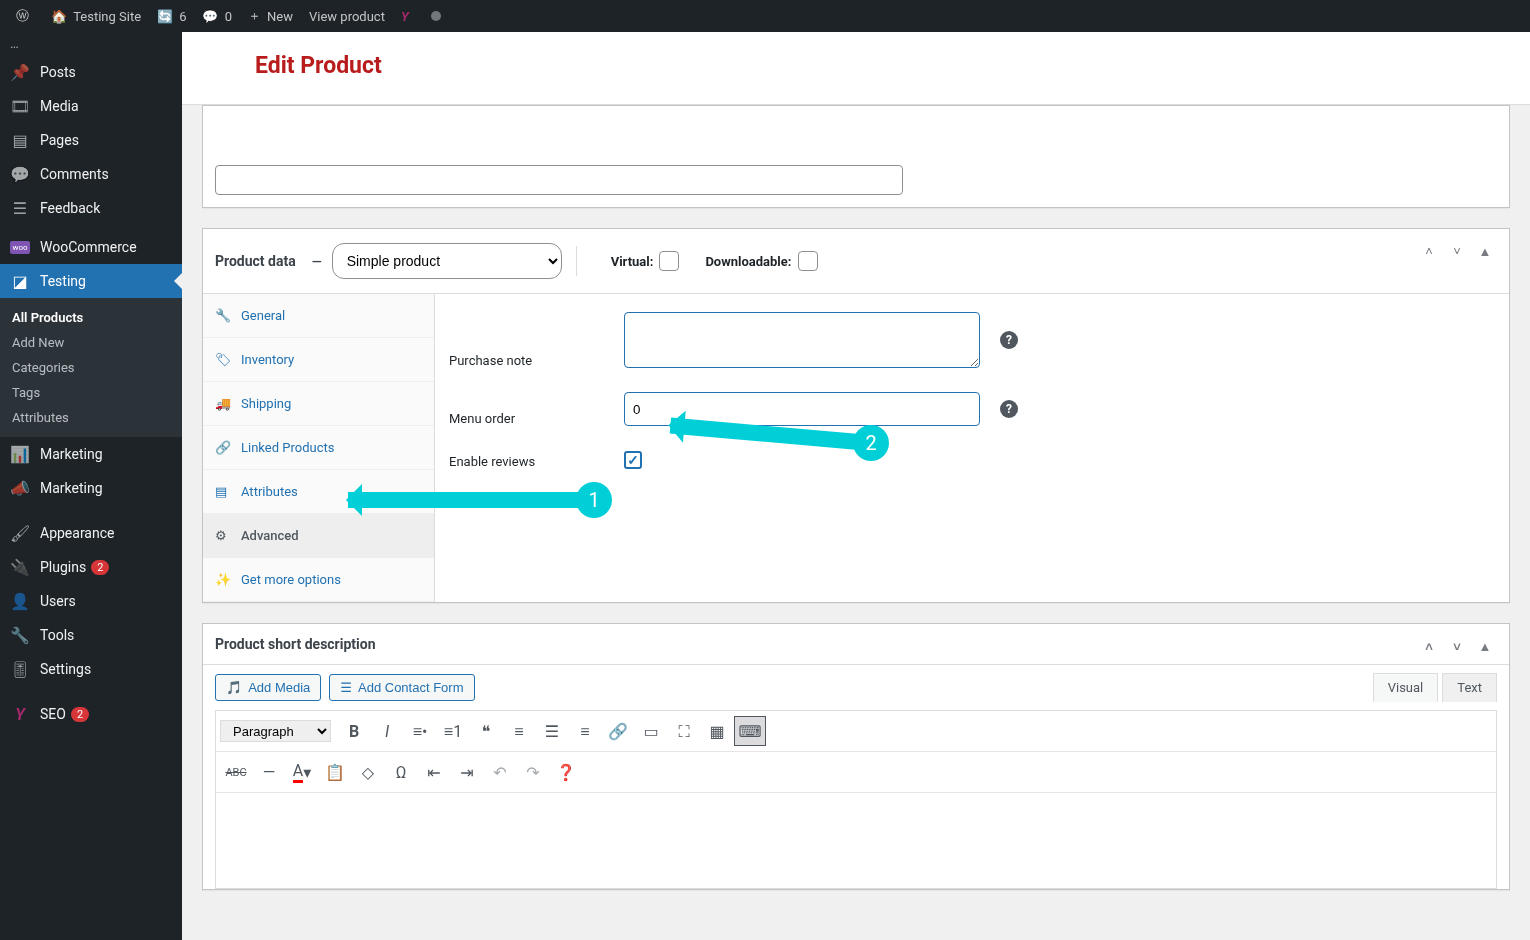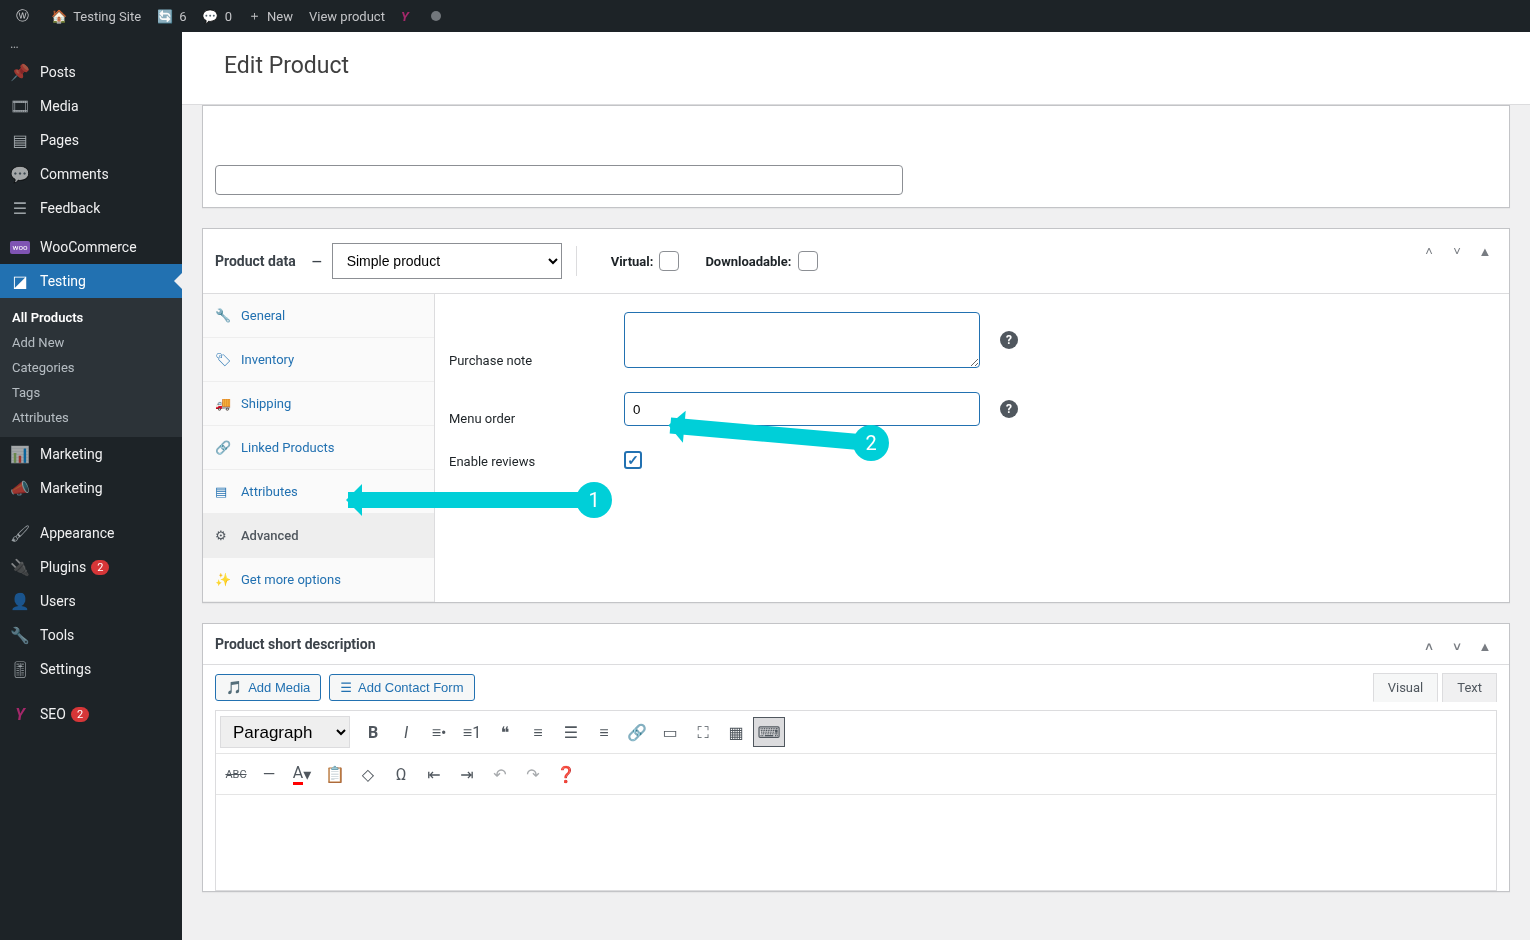--- a/index.html
+++ b/index.html
@@ -15,29 +15,29 @@
 .menu-item.gap-above { margin-top: 6px; }
 .menu-sep { height: 5px; }
 .menu-item.current { background: #2271b1; color: #fff; position:relative; }
 .menu-item.current::after { content:''; position:absolute; right:0; top:50%; margin-top:-8px; border:8px solid transparent; border-right-color:#f0f0f1; }
 .submenu { background: #2c3338; padding: 7px 0; }
 .submenu a { display: block; padding: 5px 12px; color: rgba(240,246,252,0.7); font-size: 13px; text-decoration: none; }
 .submenu a.cur { color:#fff; font-weight:600;}
 .badge { background:#d63638; color:#fff; border-radius:10px; font-size:11px; padding:1px 6px; margin-left:5px;}
 .content { flex:1; background:#f0f0f1; overflow:auto; }
 .heading-bar { background:#fff; padding: 20px 20px 25px 42px; border-bottom:1px solid #dcdcde; margin-bottom:0;}
-.heading-bar h1 { font-size: 23px; font-weight: 400; color:#404040;}
+.heading-bar h1 { font-size: 23px; font-weight: 700; color:#b91c1c;margin-left:31px;}
 .body-pad { padding: 0 20px 20px 20px; }
 .postbox { background:#fff; border:1px solid #c3c4c7; box-shadow: 0 1px 1px rgba(0,0,0,0.04); margin-bottom: 20px; }
 .postbox.ghost { height:103px; display:flex; align-items:flex-end;}
 .ghost-inner { flex:1; margin:0 12px 12px 12px; border:1px solid #8c8f94; border-radius:4px; height:30px; max-width:688px;}
 .pd-header { display:flex; align-items:center; padding: 14px 12px; border-bottom:1px solid #dcdcde; position:relative;}
 .pd-header h2 { font-size:14px; font-weight:700; display:inline; margin-right:6px;}
 .pd-header .dash { font-weight:600; margin: 0 10px;}
-.select-style { border:1px solid #8c8f94; border-radius:0; height:36px; padding: 0 28px 0 10px; font-size:14px; background:#fff; appearance:auto; min-width:230px;}
+.select-style { border:1px solid #8c8f94; border-radius:12px; height:36px; padding: 0 28px 0 10px; font-size:14px; background:#fff; appearance:auto; min-width:230px;}
 .pd-checks { display:inline-flex; align-items:center; gap:6px; margin-left: 20px;}
 .sep-v { border-left:1px solid #dcdcde; height:30px; margin:0 14px;}
 .pd-checks label { font-weight:700; font-size:13px; color:#1d2327;}
 .checkbox { width:20px; height:20px; border:1px solid #8c8f94; border-radius:4px;}
 .panel-handles { position:absolute; right:12px; top:10px; display:flex; gap:4px; color:#787c82;}
 .ph { width:24px; height:24px; display:inline-flex; align-items:center; justify-content:center; cursor:pointer; font-size:13px;}
 .pd-body { display:flex; }
 .pd-tabs { width:232px; background:#fafafa; border-right:1px solid #dcdcde; }
 .pd-tab { display:flex; align-items:center; padding: 14px 12px; color:#2271b1; cursor:pointer; border-bottom:1px solid #eee; font-size:13px;}
 .pd-tab .ti { width:18px; margin-right:8px; color:#2271b1; }
@@ -54,21 +54,21 @@
 .arrow::before{content:'';position:absolute;left:-18px;top:-8px;border:16px solid transparent;border-right-color:#00cfd8;}
 .num-circle { width:36px; height:36px; border-radius:50%; background:#00cfd8; color:#fff; font-size:20px; display:inline-flex; align-items:center; justify-content:center; position:absolute; font-weight:400;}
 .short-desc-h { padding:12px; border-bottom:1px solid #dcdcde; display:flex; align-items:center; font-weight:bold; font-size:14px; position:relative;}
 .media-btns { padding: 8px 12px; display:flex; gap:8px; align-items:center;}
 .mbtn { border:1px solid #2271b1; color:#2271b1; background:#f6f7f7; padding: 5px 10px; border-radius:3px; font-size:13px; display:inline-flex; align-items:center; gap:6px;}
 .ed-tabs { float:right; display:flex;text-align:center;}
 .etb { border:1px solid #dcdcde; border-bottom:none; padding:6px 14px; background:#f0f0f1; margin-left:4px; font-size:13px; color:#50575e;}
 .etb.active { background:#f6f7f7; border-bottom:1px solid #f6f7f7;}
 .toolbar-wrap { border:1px solid #dcdcde; margin:0 12px;}
 .tb-row { display:flex; align-items:center; padding:5px 4px; border-bottom:1px solid #e5e5e5; gap:1px;}
-.tb-sel { border:1px solid #dcdcde; height:32px; padding:0 20px 0 8px; font-size:17px; margin-right:6px; min-width:110px;}
+.tb-sel { border:1px solid #dcdcde; height:22px; padding:0 20px 0 8px; font-size:13px; margin-right:6px; min-width:110px;}
 .tbtn { width:32px; height:30px; display:inline-flex; align-items:center; justify-content:center; color:#50575e; font-size:16px;}
 .tbtn.boxed { border:1px solid #50575e; background:#dcdcde;}
 .ed-area { height:95px; }
 </style>
 </head>
 <body>
 
 <div class="adminbar">
   <a href="#">
       <span class="ab-icon">ⓦ</span>

